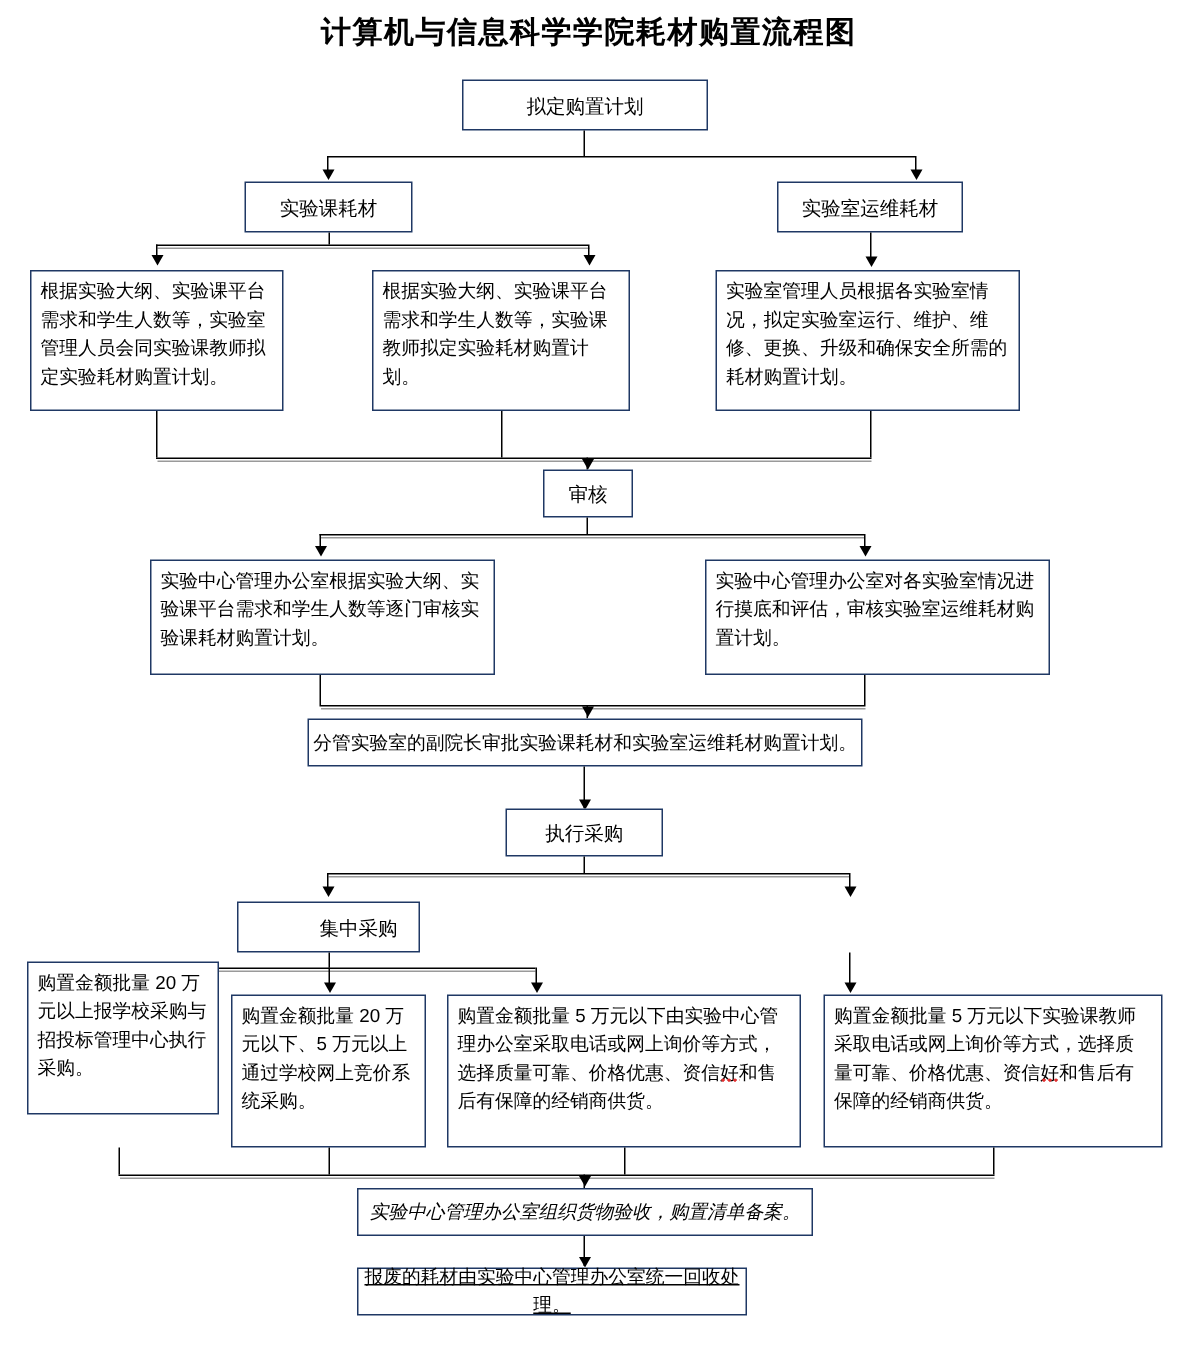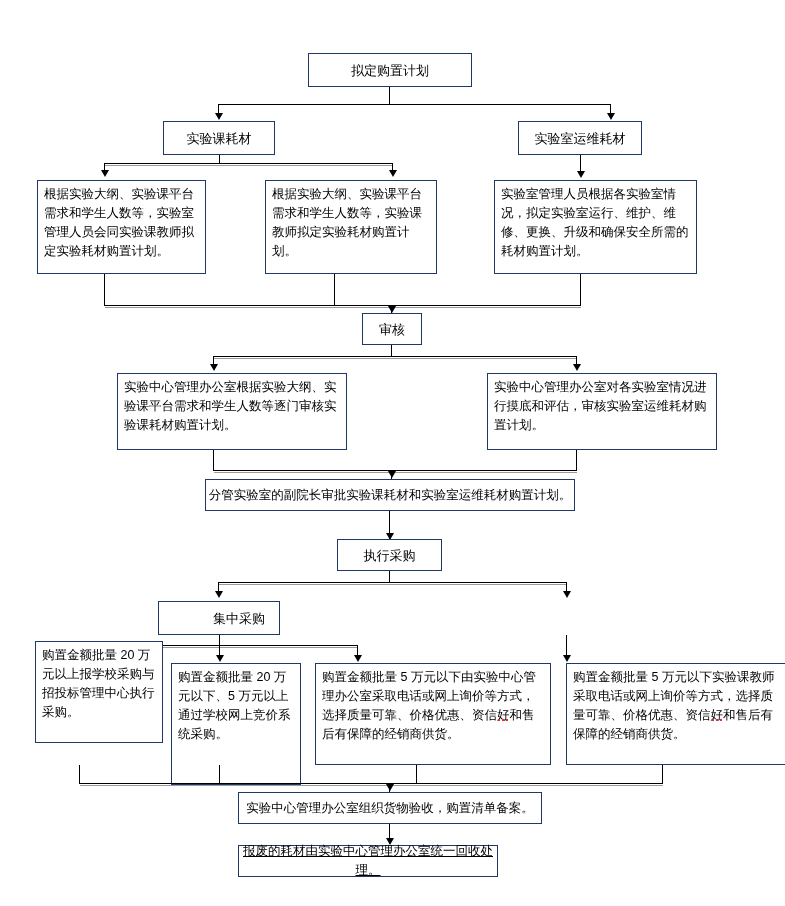--- a/index.html
+++ b/index.html
@@ -22,21 +22,20 @@
     font-family:"Liberation Sans","DejaVu Sans",sans-serif;
     color:#000;font-size:12.5px;line-height:19px;
     padding:4px 6px;
   }
   .box.center{
     display:flex;align-items:center;justify-content:center;
     text-align:center;padding:0;
   }
   .box.para{
     text-align:left;
-    margin-left:17px;
   }
   .box .txt{display:block;}
 
   
   .ln{position:absolute;background:#000;}
   .vline{width:1px;}
   .hline{height:1px;}
   .arrow{
     position:absolute;width:0;height:0;
     border-left:4px solid transparent;
@@ -52,20 +51,21 @@
     background-image:radial-gradient(circle,#e03030 1px,transparent 1.2px);
     background-size:4px 4px;background-repeat:repeat-x;
     background-position:0 100%;
   }
 </style>
 </head>
 <body>
 
 <div id="canvas">
 
+  <div class="title">计算机与信息科学学院耗材购置流程图</div>
 
   <div class="box center" style="left:308px;top:53px;width:164px;height:34px;font-size:13px;">
     <span class="txt">拟定购置计划</span>
   </div>
 
   <div class="ln vline" style="left:389px;top:87px;height:17px;"></div>
   <div class="ln hline" style="left:218px;top:104px;width:392px;"></div>
   <div class="ln vline" style="left:218px;top:104px;height:12px;"></div>
   <div class="arrow" style="left:215px;top:113px;"></div>
   <div class="ln vline" style="left:610px;top:104px;height:12px;"></div>
@@ -165,40 +165,40 @@
   <div class="arrow" style="left:216px;top:655px;"></div>
   <div class="ln vline" style="left:357px;top:645px;height:14px;"></div>
   <div class="arrow" style="left:354px;top:655px;"></div>
 
   <div class="ln vline" style="left:566px;top:635px;height:24px;"></div>
   <div class="arrow" style="left:563px;top:655px;"></div>
 
   <div class="box para" style="left:18px;top:641px;width:128px;height:102px;">
     <span class="txt">购置金额批量 20 万元以上报学校采购与招投标管理中心执行采购。</span>
   </div>
-  <div class="box para" style="left:154px;top:663px;width:130px;height:122px;">
+  <div class="box para" style="left:154px;top:663px;width:130px;height:102px;">
     <span class="txt">购置金额批量 20 万元以下、5 万元以上通过学校网上竞价系统采购。</span>
   </div>
   <div class="box para" style="left:298px;top:663px;width:236px;height:102px;">
     <span>购置金额批量 5 万元以下由实验中心管理办公室采取电话或网上询价等方式，选择质量可靠、价格优惠、资信</span><span class="sp">好</span><span>和售后有保障的经销商供货。</span>
   </div>
   <div class="box para" style="left:549px;top:663px;width:226px;height:102px;">
     <span>购置金额批量 5 万元以下实验课教师采取电话或网上询价等方式，选择质量可靠、价格优惠、资信</span><span class="sp">好</span><span>和售后有保障的经销商供货。</span>
   </div>
 
   <div class="ln vline" style="left:79px;top:765px;height:18px;"></div>
   <div class="ln vline" style="left:219px;top:765px;height:18px;"></div>
   <div class="ln vline" style="left:416px;top:765px;height:18px;"></div>
   <div class="ln vline" style="left:662px;top:765px;height:18px;"></div>
   <div class="ln grey hline" style="left:80px;top:785px;width:583px;"></div>
   <div class="ln hline" style="left:79px;top:783px;width:584px;"></div>
   <div class="ln vline" style="left:389px;top:783px;height:9px;"></div>
   <div class="arrow" style="left:386px;top:784px;"></div>
 
-  <div class="box center" style="left:238px;top:792px;width:304px;height:32px;">
+  <div class="box center" style="left:238px;top:792px;width:304px;height:32px;font-style:italic;">
     <span class="txt">实验中心管理办公室组织货物验收，购置清单备案。</span>
   </div>
 
   <div class="ln vline" style="left:389px;top:824px;height:20px;"></div>
   <div class="arrow" style="left:386px;top:838px;"></div>
 
   <div class="box center" style="left:238px;top:845px;width:260px;height:32px;text-decoration:underline;">
     <span class="txt">报废的耗材由实验中心管理办公室统一回收处理。</span>
   </div>
 

